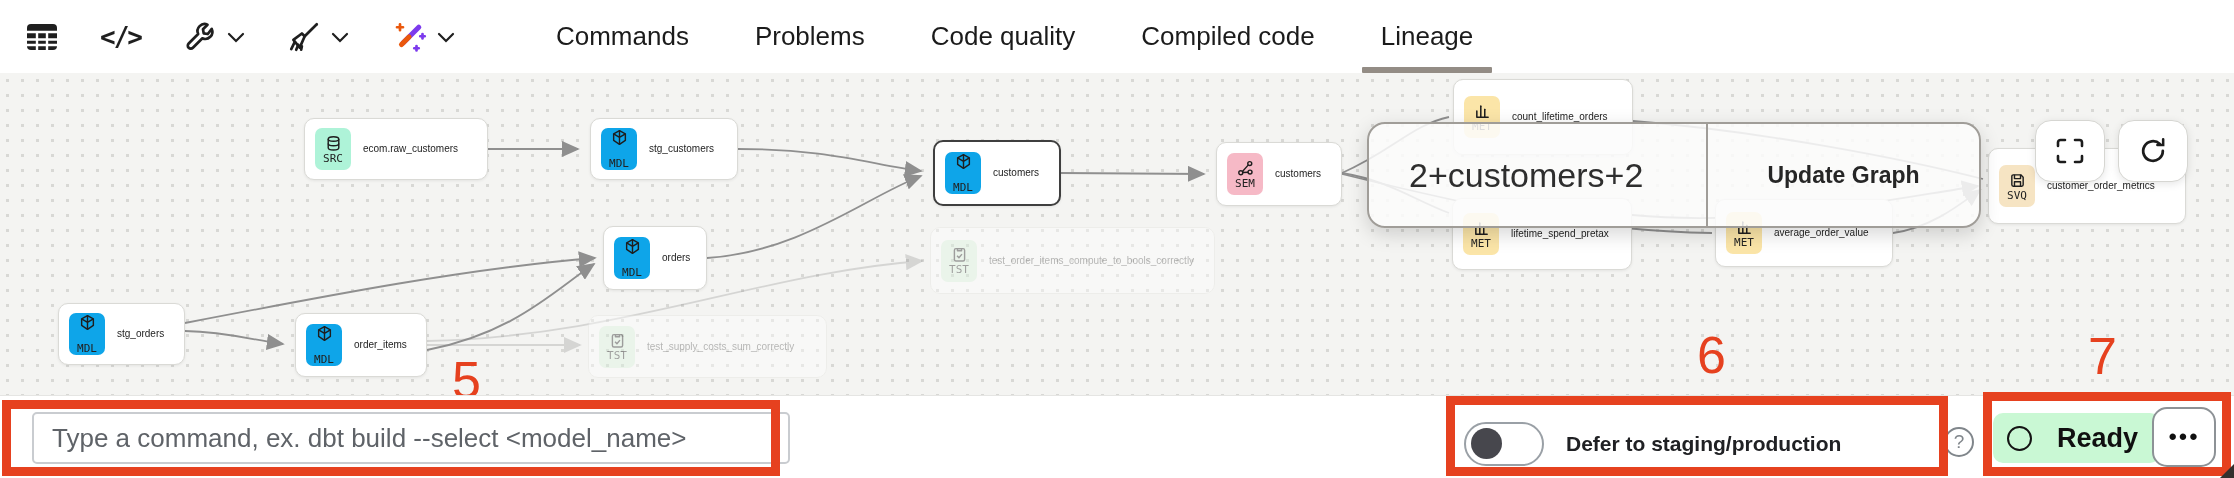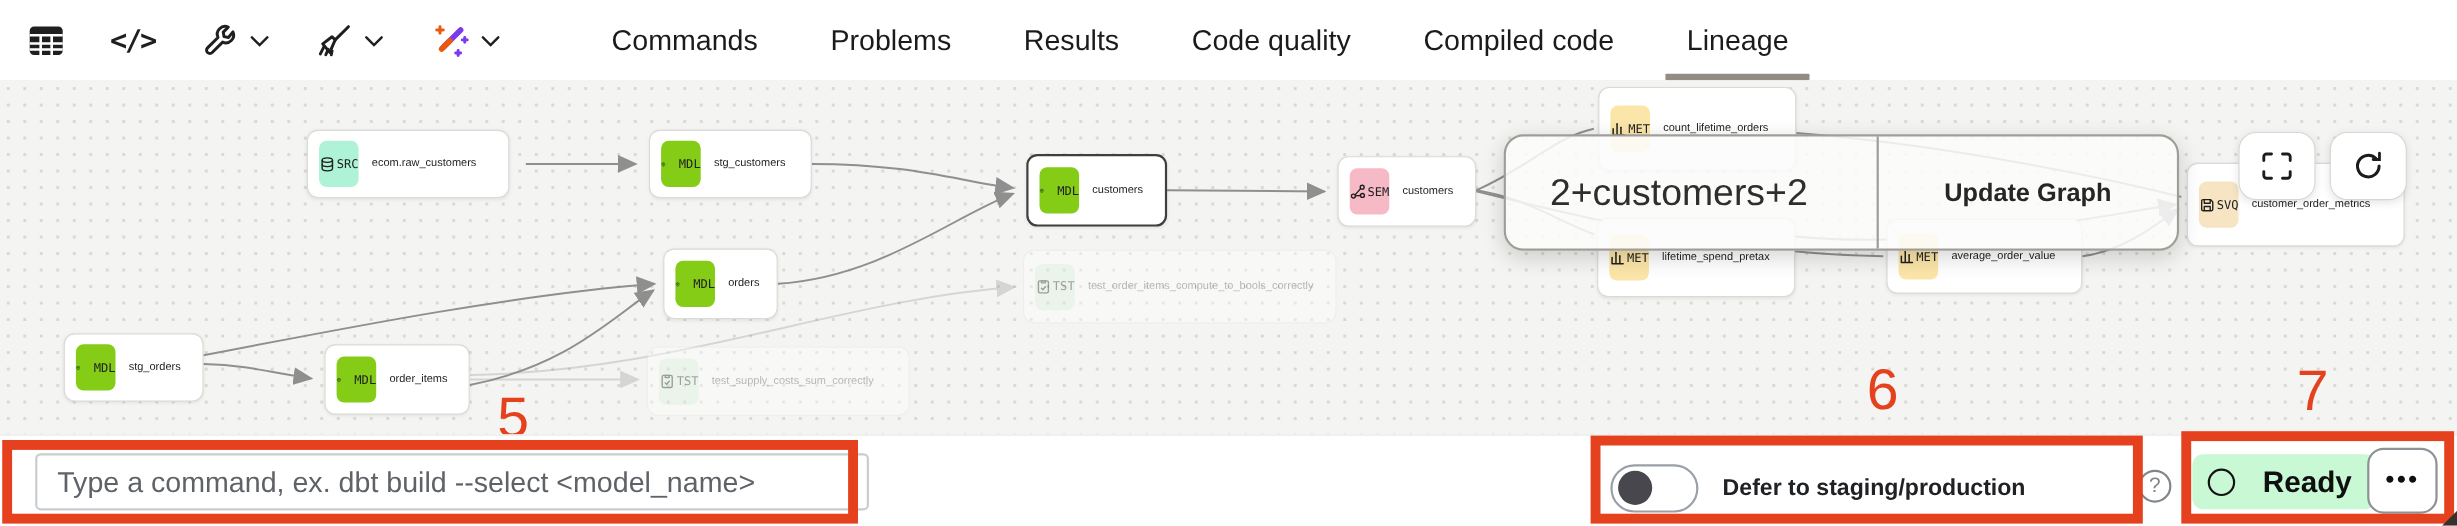--- a/index.html
+++ b/index.html
@@ -16,24 +16,24 @@
   .tab{position:relative;background:none;border:none;font-family:inherit;font-size:26px;color:#1b1b1b;padding:0 33px;cursor:pointer;display:flex;align-items:center;}
   .tab.active::after{content:"";position:absolute;left:14px;right:14px;bottom:0;height:6px;background:#938c85;border-radius:1px;}
 
   
   .canvas{position:absolute;left:0;top:73px;width:2234px;height:322px;background:#f4f4f2;background-image:radial-gradient(#d8d8d5 1.6px,transparent 1.6px);background-size:15px 15px;overflow:hidden;}
   .edges{position:absolute;left:0;top:0;}
 
   .node{position:absolute;display:flex;align-items:center;gap:12px;padding:0 12px 0 10px;background:#fff;border:1.5px solid #dadad6;border-radius:10px;box-shadow:0 1px 3px rgba(0,0,0,.07);box-sizing:border-box;}
   .node.selected{border:2.5px solid #3f3f3f;}
   .node.faded{opacity:.4;box-shadow:none;border-color:#e4e4e0;}
-  .badge{width:36px;height:42px;border-radius:7px;display:flex;flex-direction:row;align-items:center;justify-content:center;gap:1px;flex:none;}
+  .badge{width:36px;height:42px;border-radius:7px;display:flex;flex-direction:column;align-items:center;justify-content:center;gap:1px;flex:none;}
   .badge svg{display:block;}
   .badge .btype{font-family:"DejaVu Sans Mono",monospace;font-size:11px;color:#222;line-height:1;}
-  .badge.SRC{background:#aef3d8;} .badge.MDL{background:#84cc16;gap:12px;} .badge.SEM{background:#f6b9c6;}
+  .badge.SRC{background:#aef3d8;} .badge.MDL{background:#0ea5e9;gap:12px;} .badge.SEM{background:#f6b9c6;}
   .badge.MET{background:#fbe5a8;} .badge.TST{background:#dcf4e0;} .badge.SVQ{background:#f6e4c3;}
   .nlabel{font-size:10px;color:#1d1d1d;line-height:1.35;}
   .node:not(.faded) .nlabel{white-space:nowrap;}
   .node.faded .nlabel{color:#5a5a5a;}
 
   
   .overlay{position:absolute;left:1367px;top:49px;width:614px;height:106px;background:rgba(252,252,251,.86);border:2px solid #a09d98;border-radius:18px;box-shadow:0 6px 20px rgba(0,0,0,.16);display:flex;align-items:stretch;box-sizing:border-box;}
   .overlay .query{flex:1;display:flex;align-items:center;padding-left:40px;font-size:34px;color:#2e2e2e;}
   .overlay .vdiv{width:2px;background:#a09d98;}
   .overlay .update-btn{width:271px;background:none;border:none;font-family:Liberation Sans, sans-serif;font-size:23px;font-weight:700;color:#262626;cursor:pointer;}
@@ -101,21 +101,20 @@
             <path d="M15.5 19.5h3M17 18v3" stroke="#7c3aed" stroke-width="1.8"></path>
           </svg>
         <svg width="18" height="12" viewBox="0 0 18 12" fill="none" stroke="#1f1f1f" stroke-width="2.2" stroke-linecap="round">
             <polyline points="2,3 9,10 16,3"></polyline>
           </svg>
       </button>
     </div>
     <nav class="tab-bar">
         <button class="tab">Commands</button>
         <button class="tab">Problems</button>
-        <button class="tab">Results</button>
         <button class="tab">Code quality</button>
         <button class="tab">Compiled code</button>
         <button class="tab active">Lineage</button>
       </nav>
   </header>
 
   <main class="canvas">
     <svg class="edges" width="2234" height="322" viewBox="0 0 2234 322">
       <defs>
         <marker id="arr" markerWidth="11" markerHeight="9" refX="9" refY="4.5" orient="auto">
@@ -137,21 +136,21 @@
         <path d="M1061,100 L1204,101" marker-end="url(#arr)"></path>
         <path d="M1893,160 C1930,155 1958,133 1980,117" marker-end="url(#arr)"></path>
       </g>
       <g fill="none" stroke="#8f8f8f" stroke-width="1.8" opacity="0.3">
         <path d="M427,272 L580,272" marker-end="url(#arr)"></path>
         <path d="M427,268 C620,264 760,200 922,188" marker-end="url(#arr)"></path>
       </g>
     </svg>
 
     <div id="graph-nodes">
-        <div class="node normal" style="left: 279px; top: 45px; width: 184px; min-height: 62px;">
+        <div class="node normal" style="left: 304px; top: 45px; width: 184px; min-height: 62px;">
           <span class="badge SRC">
             <svg width="17" height="17" viewBox="0 0 18 18" fill="none" stroke="#1e1e1e" stroke-width="1.5">
               <ellipse cx="9" cy="4.3" rx="5.6" ry="2.4"></ellipse>
               <path d="M3.4 4.3v9.2c0 1.4 2.5 2.4 5.6 2.4s5.6-1 5.6-2.4V4.3"></path>
               <path d="M3.4 8.9c0 1.3 2.5 2.4 5.6 2.4s5.6-1.1 5.6-2.4"></path>
             </svg>
             <span class="btype">SRC</span>
           </span>
           <span class="nlabel">ecom.raw_customers</span>
         </div>

